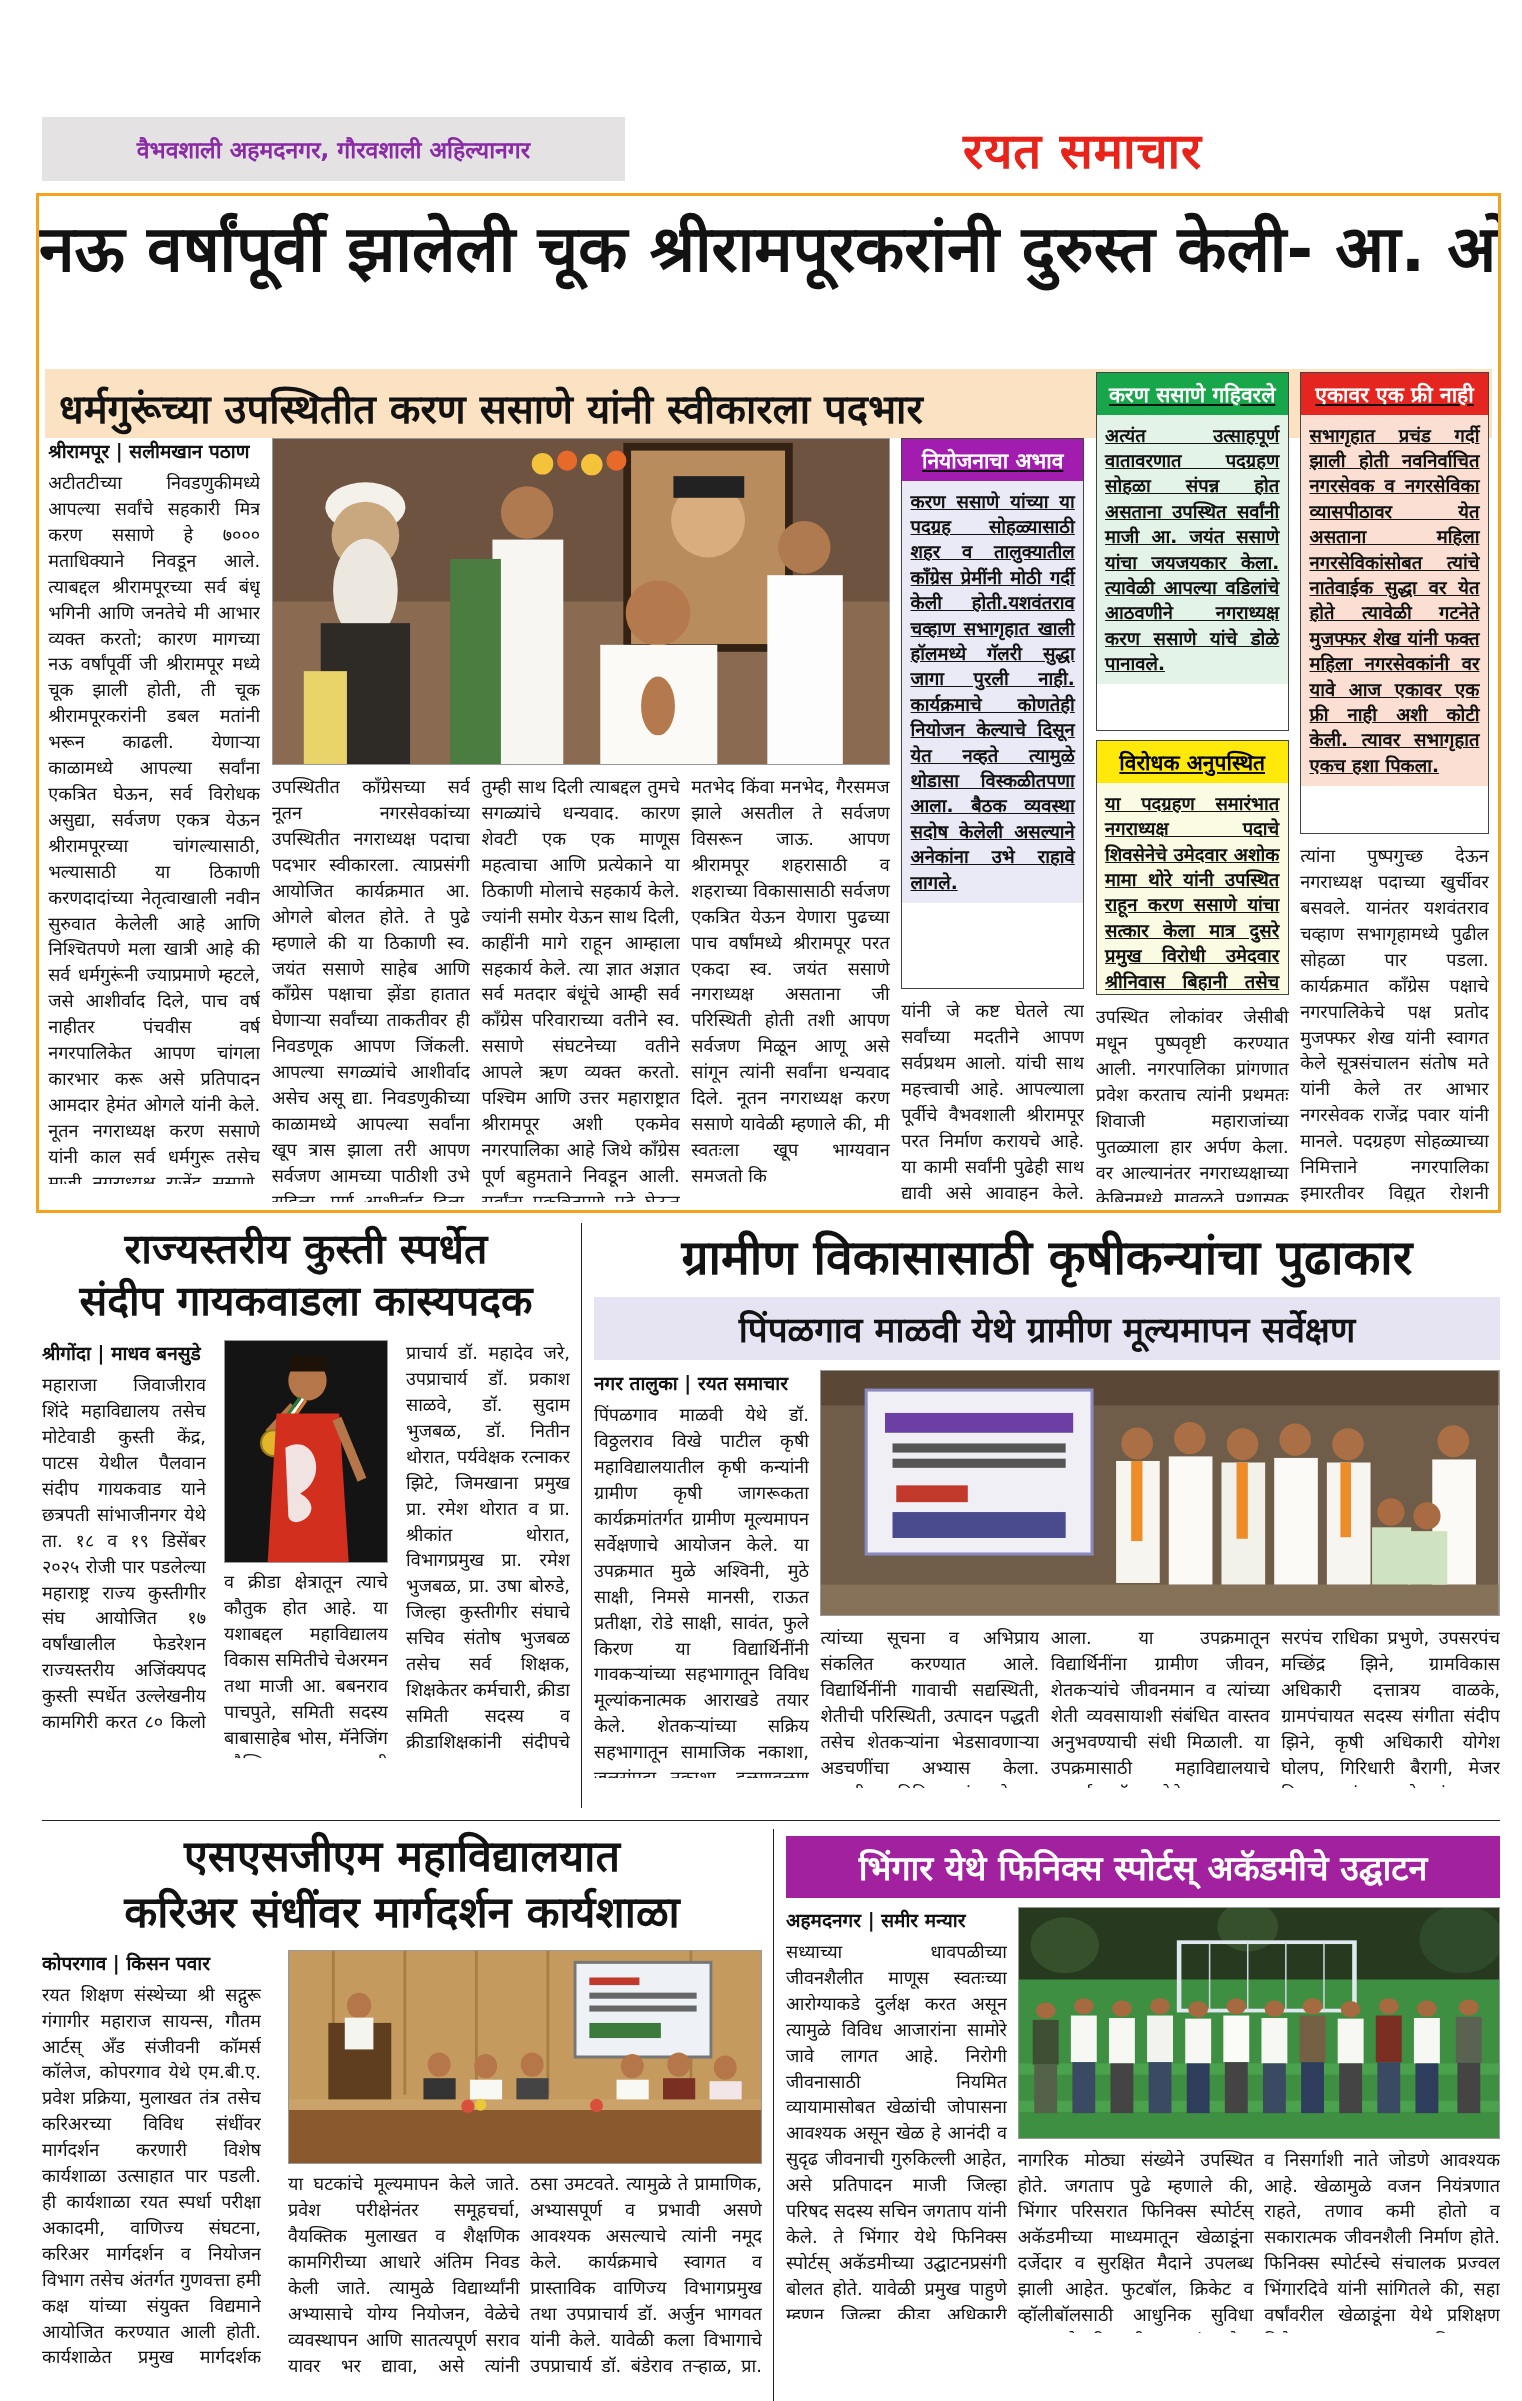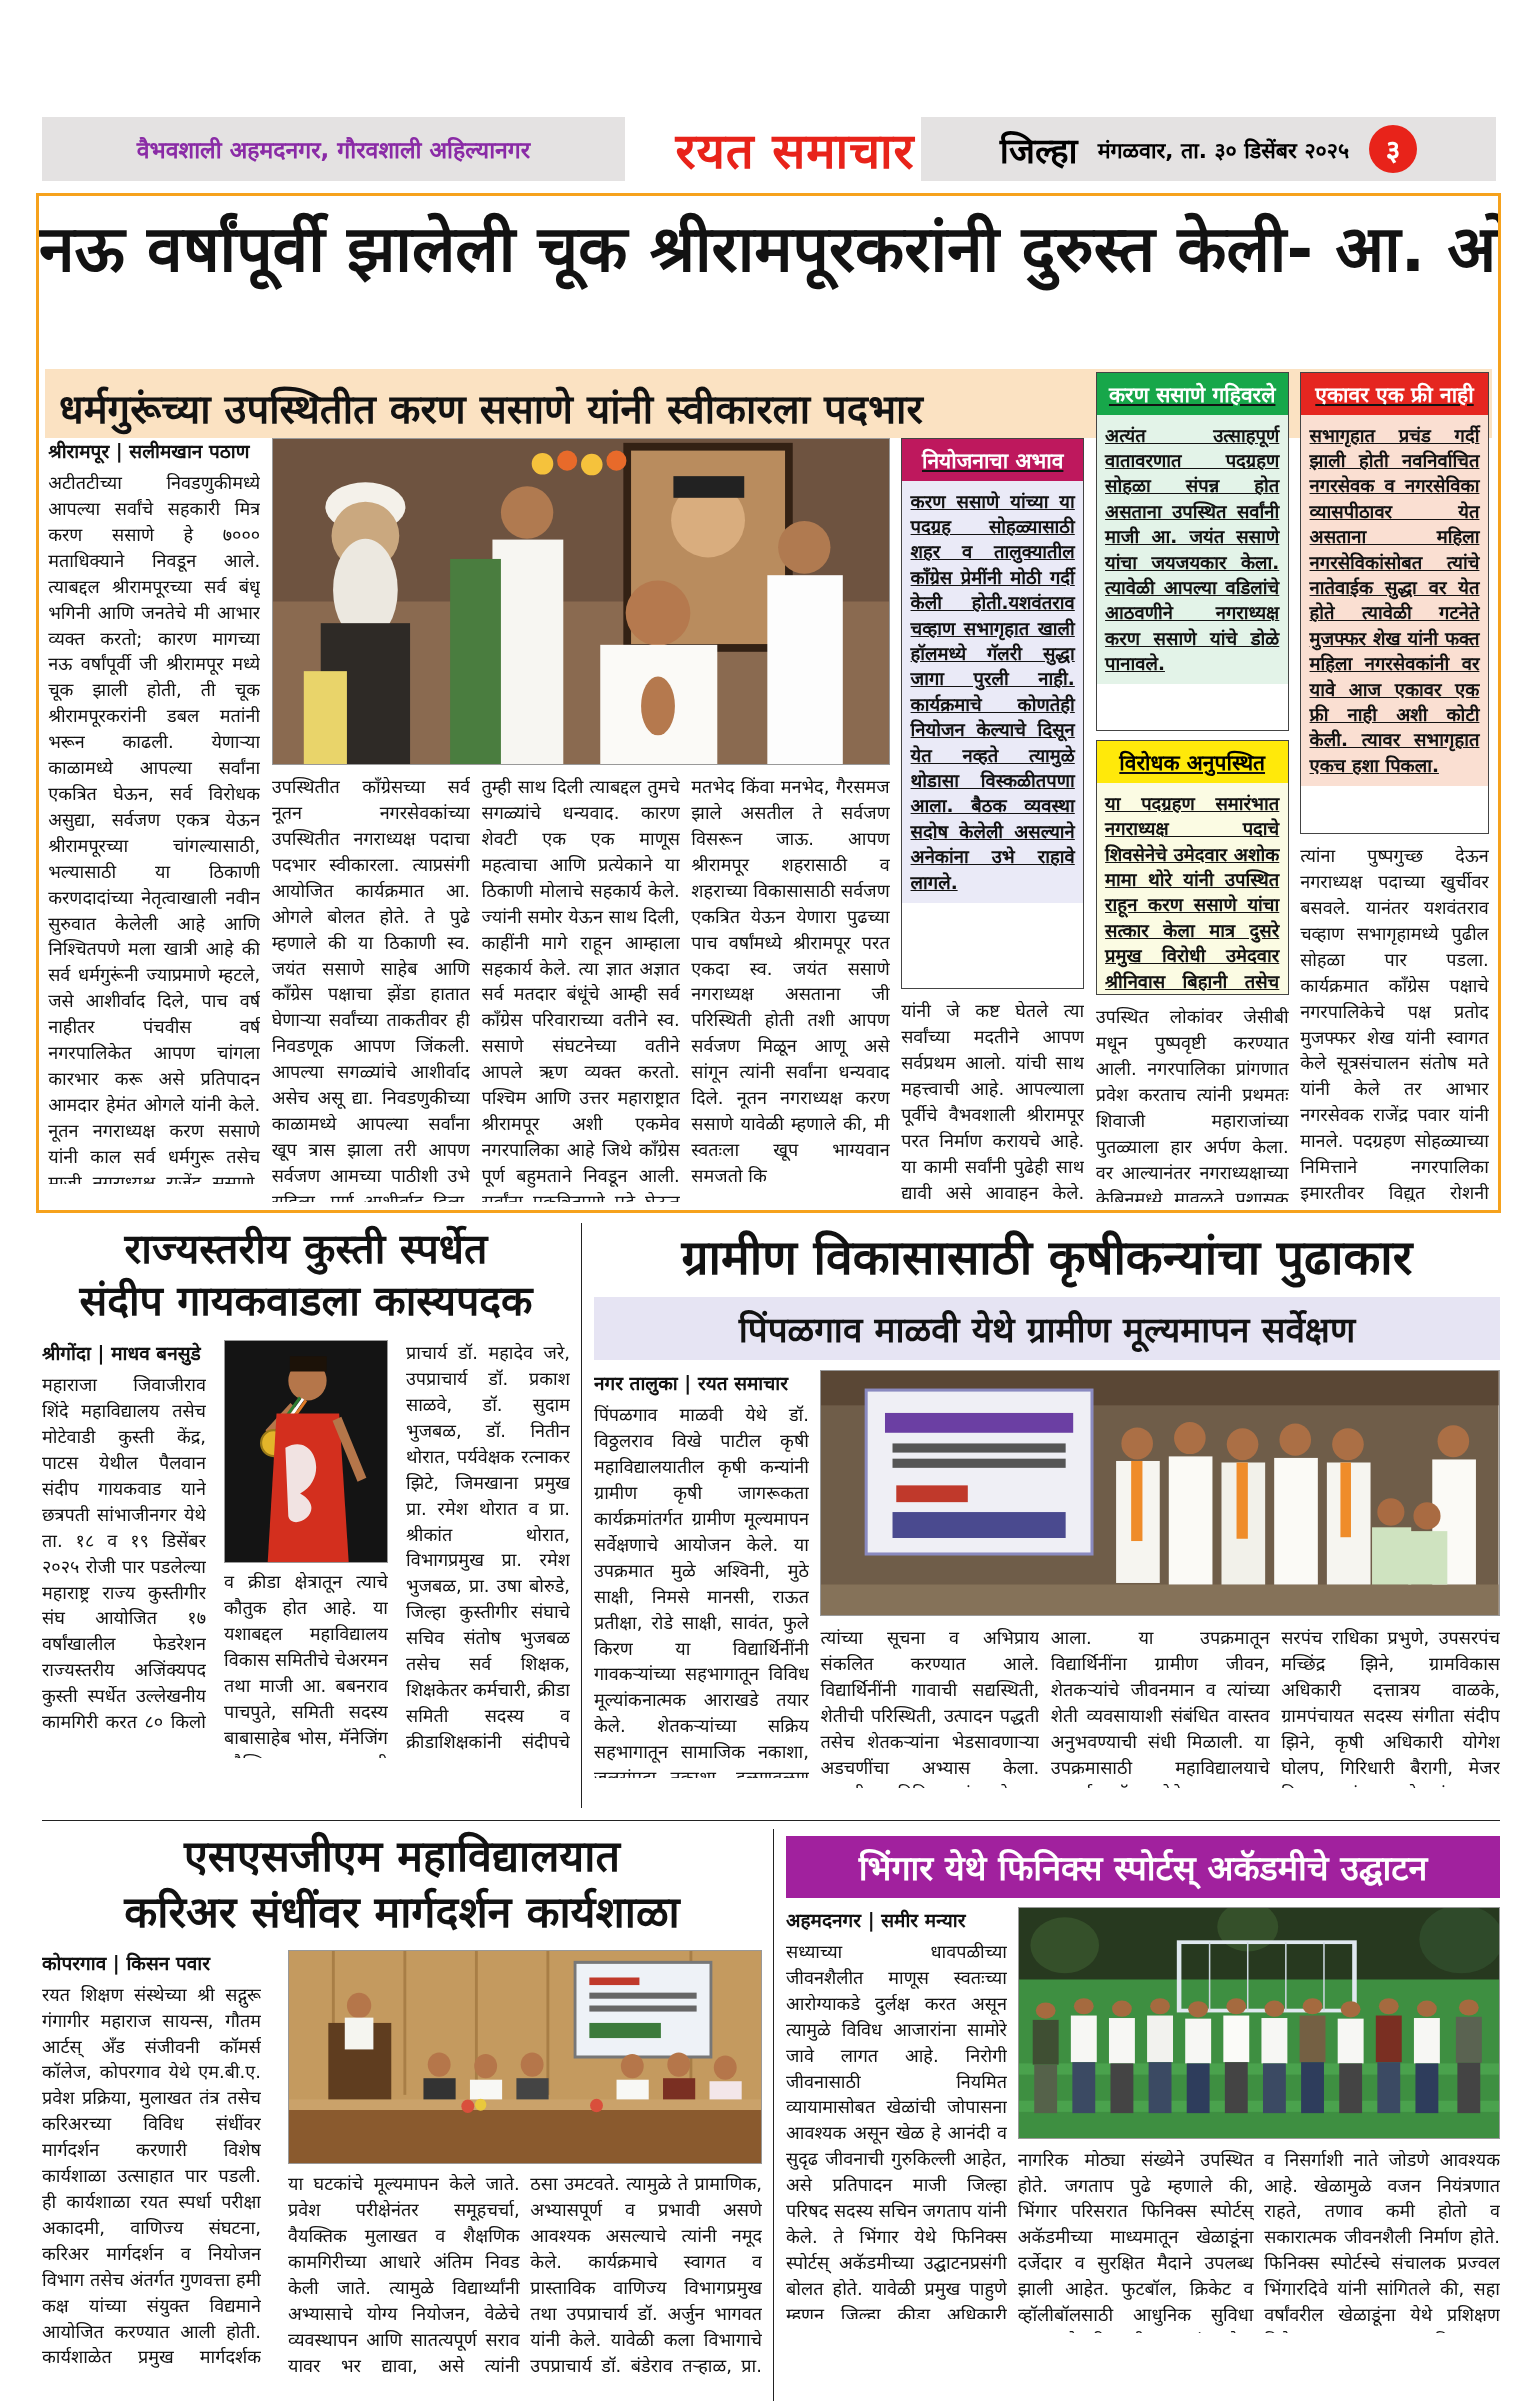--- a/index.html
+++ b/index.html
@@ -32,21 +32,21 @@
   .mid-cols{flex:1;display:flex;gap:11.5px;margin-top:9.2px;overflow:hidden;}
   .mid-cols .bodytext{flex:1;}
   .cg{display:flex;flex-direction:column;gap:9.2px;overflow:hidden;}
   .c5{width:183px;}
   .c6{width:193px;margin-top:-66px;}
   .c7{flex:1;margin-top:-66px;}
   .nbox{border:1.5px solid #444;flex-shrink:0;overflow:hidden;text-decoration:underline;}
   .nb-head{text-align:center;font-weight:bold;font-size:21px;padding:7px 1.5px;}
   .nb-body{font-weight:bold;font-size:18.4px;line-height:1.38;text-align:justify;padding:7.7px 8.4px;}
   .box-planning{height:549px;}
-  .box-planning .nb-head{background:#be185d;color:#fff;}
+  .box-planning .nb-head{background:#a21caf;color:#fff;}
   .box-planning .nb-body{background:#EAEAF7;}
   .box-emotional{height:357px;}
   .box-emotional .nb-head{background:#17A74A;color:#fff;}
   .box-emotional .nb-body{background:#E3F3E8;}
   .box-opposition{height:253px;}
   .box-opposition .nb-head{background:#FFE90A;color:#000;}
   .box-opposition .nb-body{background:#FBFBE3;}
   .box-free{height:460px;}
   .box-free .nb-head{background:#E52620;color:#fff;}
   .box-free .nb-body{background:#FADFD2;}
@@ -91,25 +91,20 @@
 <body>
 
 <div class="page">
 
   <div class="hdr">
     <div class="banner left">
       <span>वैभवशाली अहमदनगर, गौरवशाली अहिल्यानगर</span>
     </div>
     <div class="masthead">
       <span>रयत समाचार</span>
-    </div>
-    <div class="banner right">
-      <span class="section-label">जिल्हा</span>
-      <span class="hdr-date">मंगळवार, ता. ३० डिसेंबर २०२५</span>
-      <span class="pagenum">३</span>
     </div>
   </div>
 
   <section class="lead">
     <div class="lead-headline">नऊ वर्षांपूर्वी झालेली चूक श्रीरामपूरकरांनी दुरुस्त केली- आ. ओगले</div>
     <div class="lead-subband">
       <div class="lead-subhead">धर्मगुरूंच्या उपस्थितीत करण ससाणे यांनी स्वीकारला पदभार</div>
     </div>
     <div class="lead-body">
       <div class="c1">

